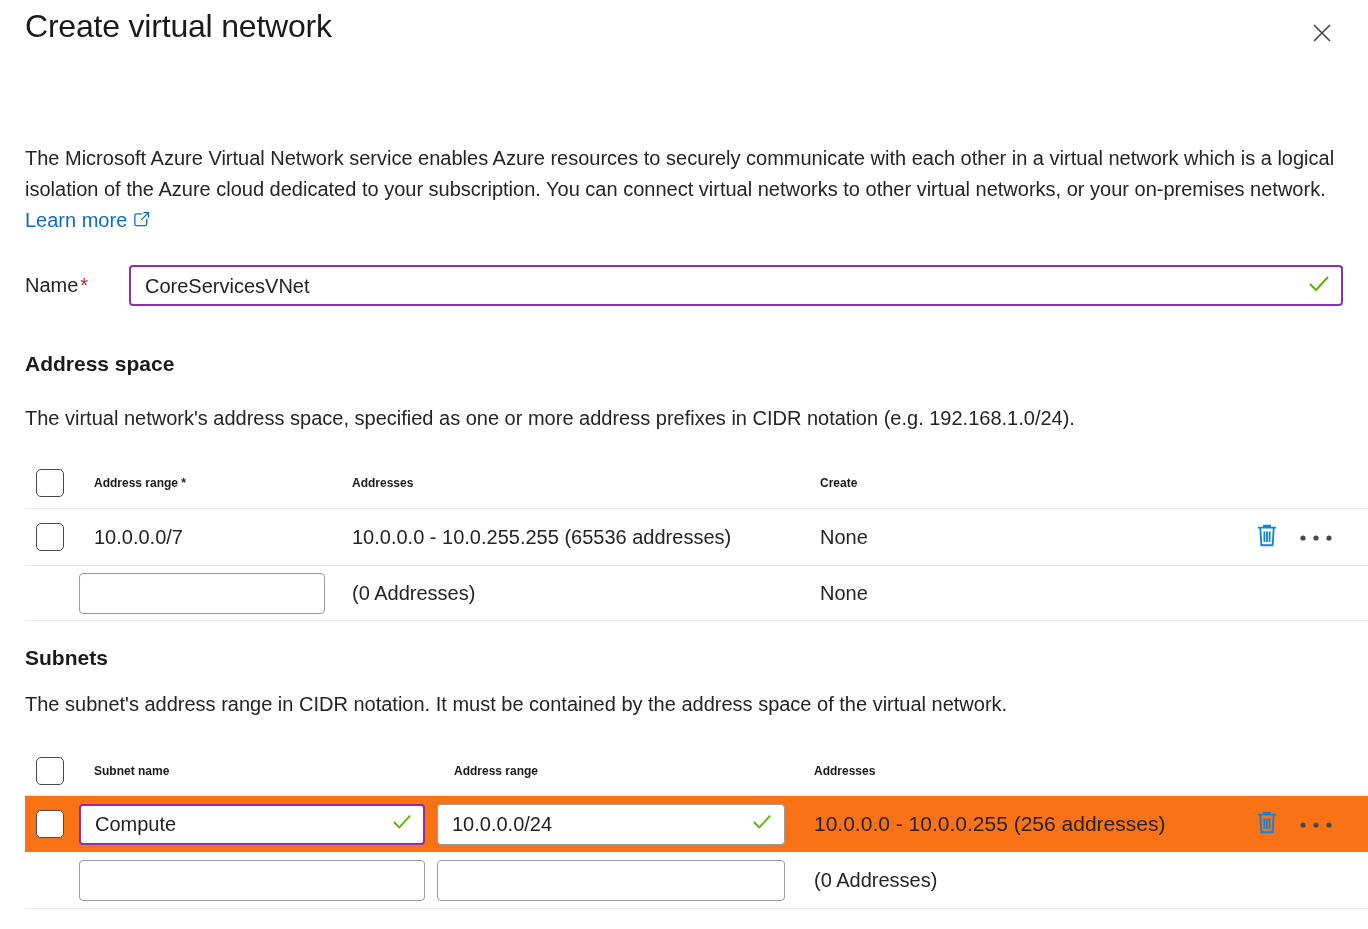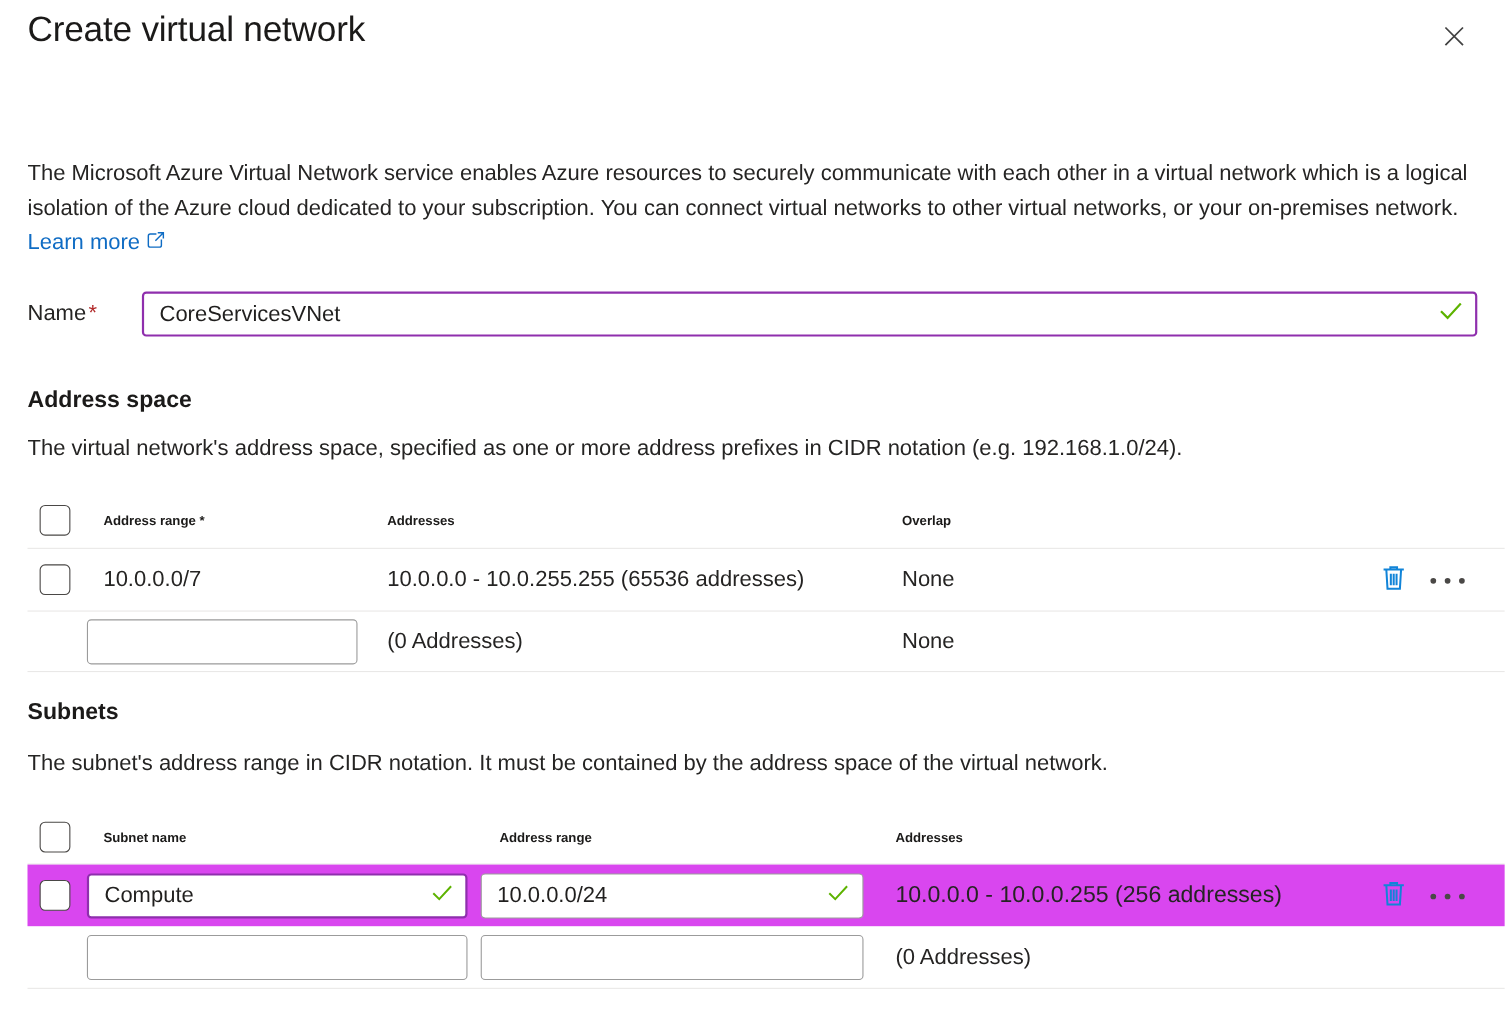--- a/index.html
+++ b/index.html
@@ -27,32 +27,32 @@
     width:100%; height:41px; font-family:"Liberation Sans",sans-serif; font-size:20px;
     color:#201f1e; border:1px solid #9b9b9b; border-radius:4px; padding:1px 40px 0 14px; outline:none;
   }
   .input-wrap.grow { flex:1; }
   .input-wrap.purple input { border:2px solid #8f2fad; }
   .input-wrap .check { position:absolute; right:12px; pointer-events:none; }
   .input-wrap.plain input { padding-right:14px; }
 
   
   .section-heading { margin-top:46px; font-size:21px; font-weight:700; color:#1b1a19; }
-  .section-desc { margin-top:21px; font-size:20px; color:#252423; }
+  .section-desc { margin-top:31px; font-size:20px; color:#252423; }
 
   
   .table { margin-top:27px; }
   .grid-as { display:grid; grid-template-columns:54px 258px 462px 1fr auto; align-items:center; }
   .grid-sn { display:grid; grid-template-columns:54px 358px 360px 1fr auto; align-items:center; }
   .t-header { height:52px; border-bottom:1px solid #e9e8e7; }
   .t-header .col-label { font-size:12px; font-weight:700; color:#1b1a19; }
   .t-row { border-bottom:1px solid #e9e8e7; }
   .row-h { height:57px; }
   .row-input { height:55px; }
-  .t-row.highlight { background:#d946ef; border-bottom:none; }
+  .t-row.highlight { background:#f97316; border-bottom:none; }
   .cell-pad { padding-left:15px; font-size:20px; color:#252423; }
   .cell-pad-lg { padding-left:21px; font-size:20px; color:#252423; }
   .cell-pad-md { padding-left:17px; font-size:20px; color:#252423; }
 
   .chk-cell { padding-left:11px; }
   .checkbox {
     display:block; width:28px; height:28px; background:#fff;
     border:1.6px solid #4a4846; border-radius:5px; cursor:pointer;
   }
 
@@ -104,21 +104,21 @@
   <p class="section-desc">The virtual network's address space, specified as one or more address prefixes in CIDR notation (e.g. 192.168.1.0/24).</p>
 
   <div class="table">
 
     <div class="grid-as t-header">
       <div class="chk-cell">
           <span class="checkbox"></span>
         </div>
       <div class="col-label cell-pad">Address range *</div>
       <div class="col-label cell-pad">Addresses</div>
-      <div class="col-label cell-pad-lg">Overlap</div>
+      <div class="col-label cell-pad-lg">Create</div>
       <div></div>
     </div>
 
     <div class="grid-as t-row row-h">
       <div class="chk-cell">
           <span class="checkbox"></span>
         </div>
       <div class="cell-pad">10.0.0.0/7</div>
       <div class="cell-pad">10.0.0.0 - 10.0.255.255 (65536 addresses)</div>
       <div class="cell-pad-lg">None</div>

